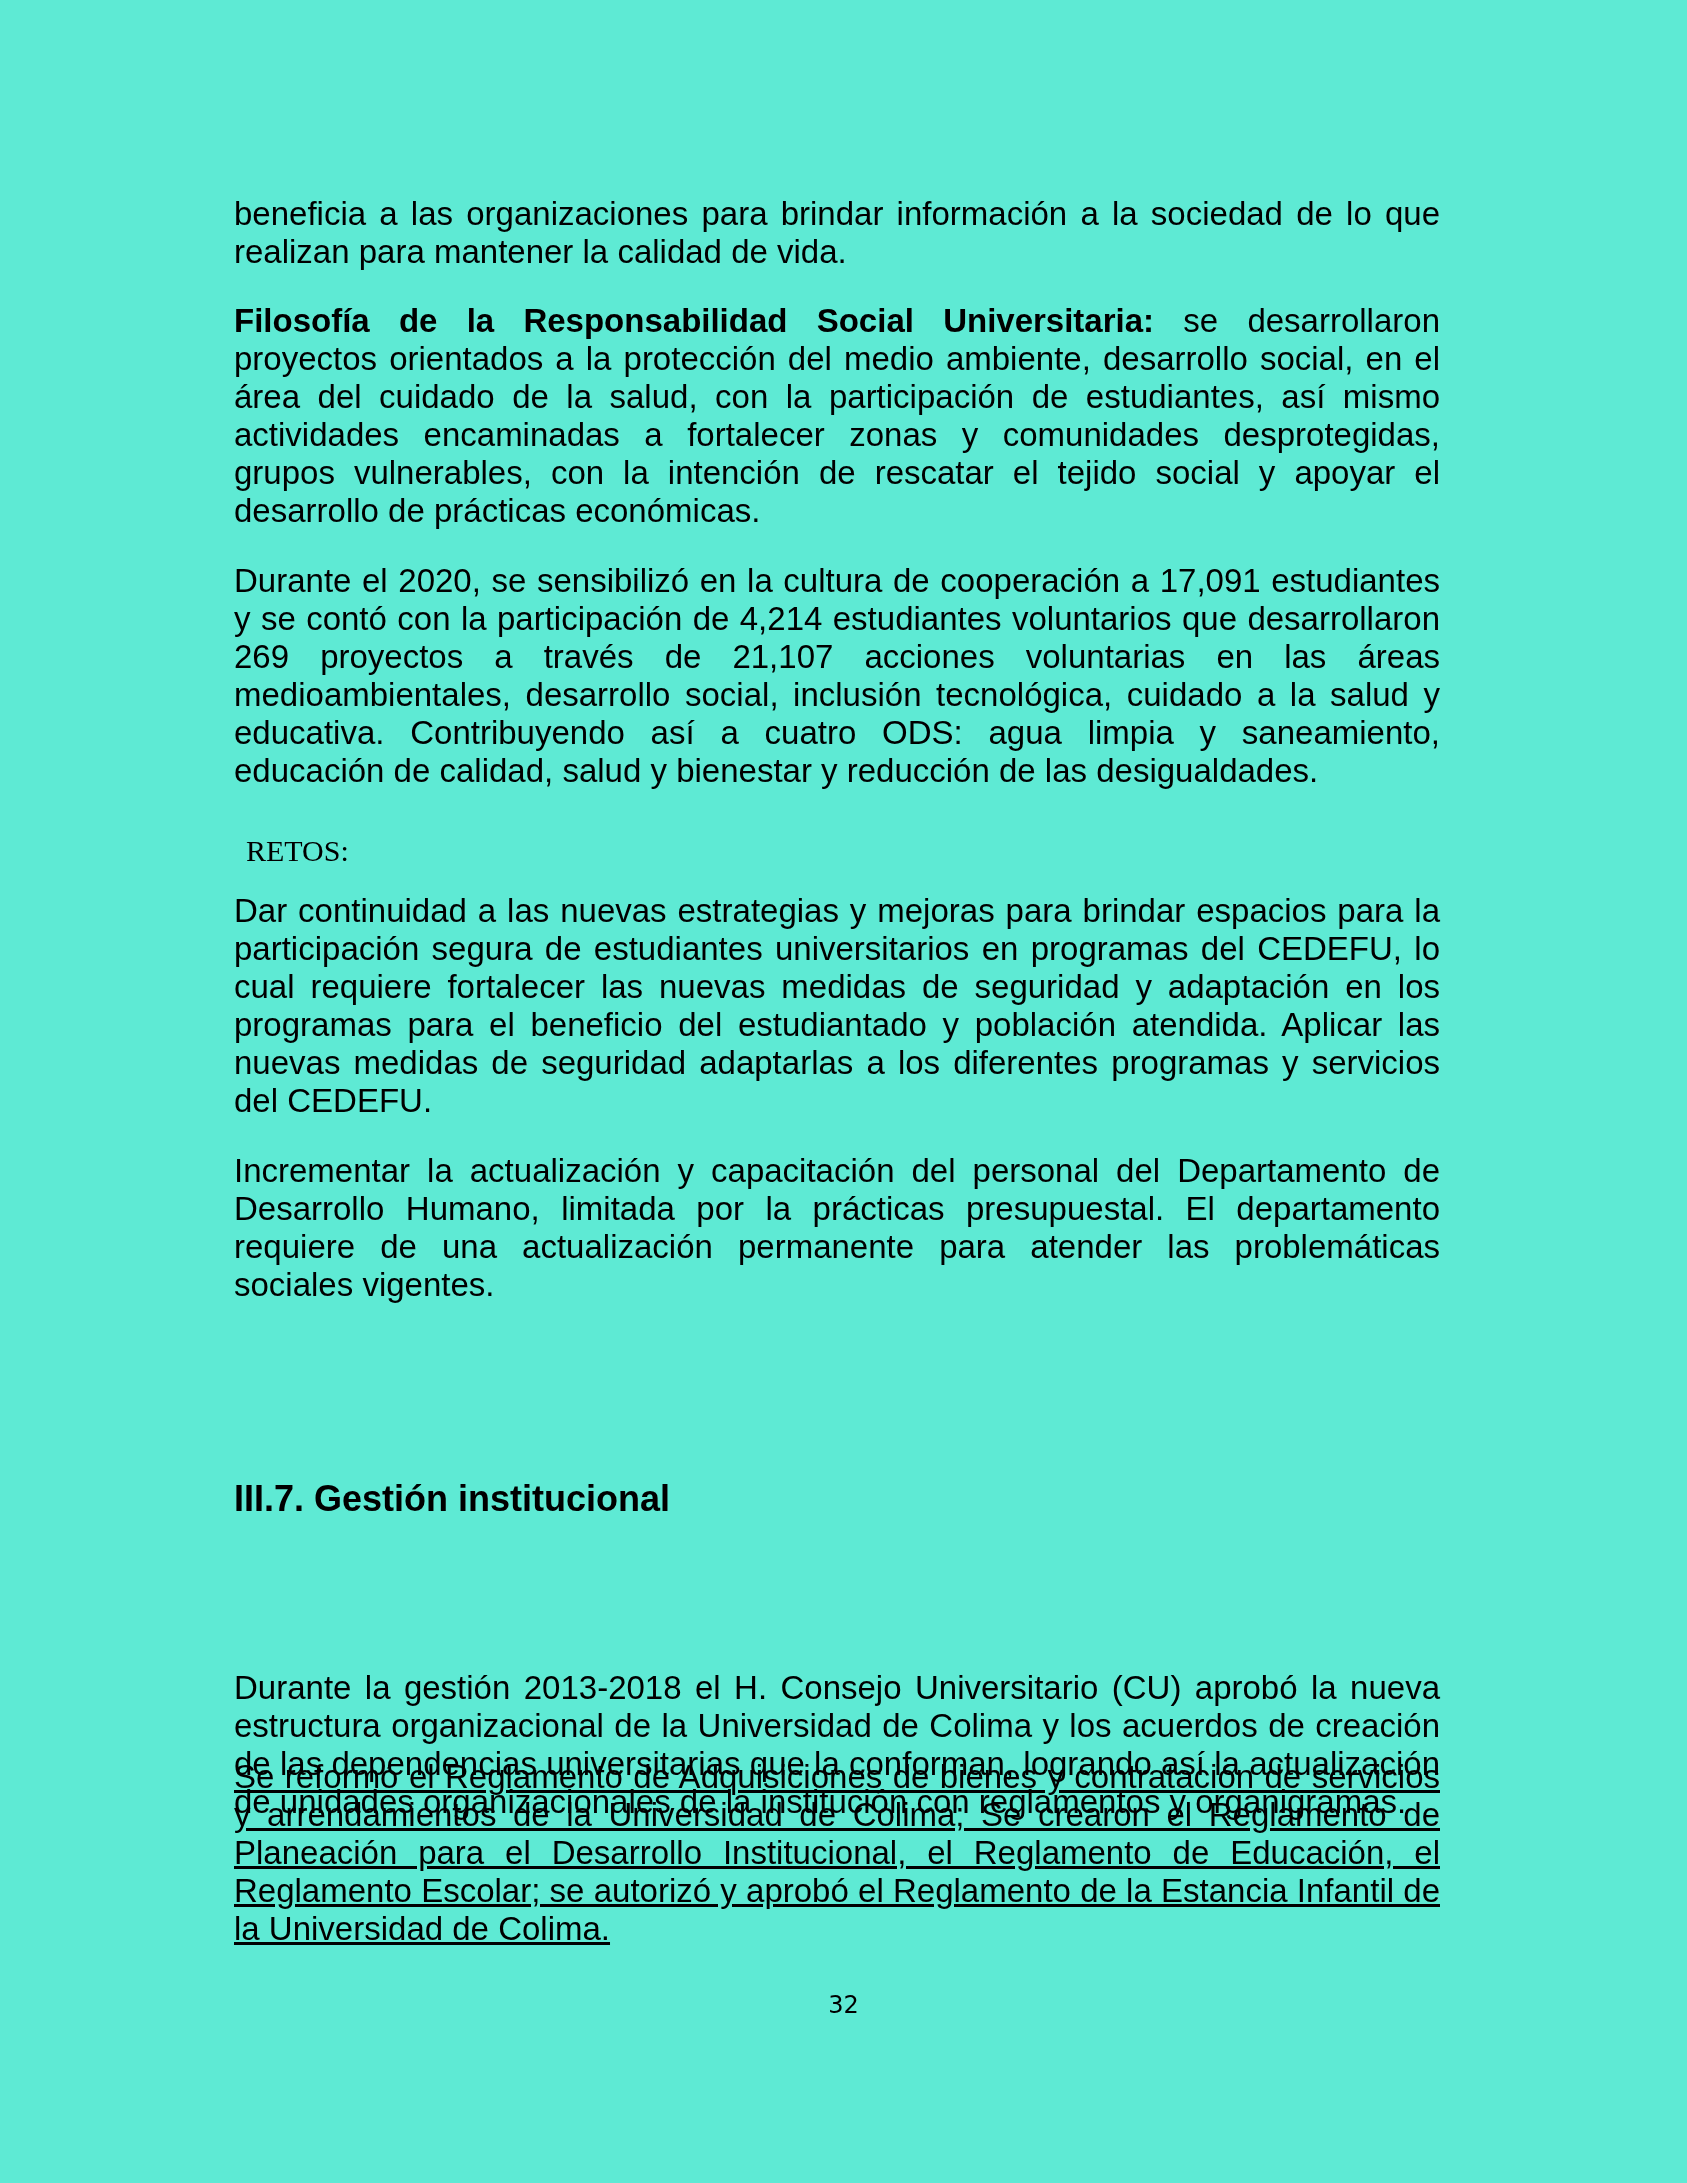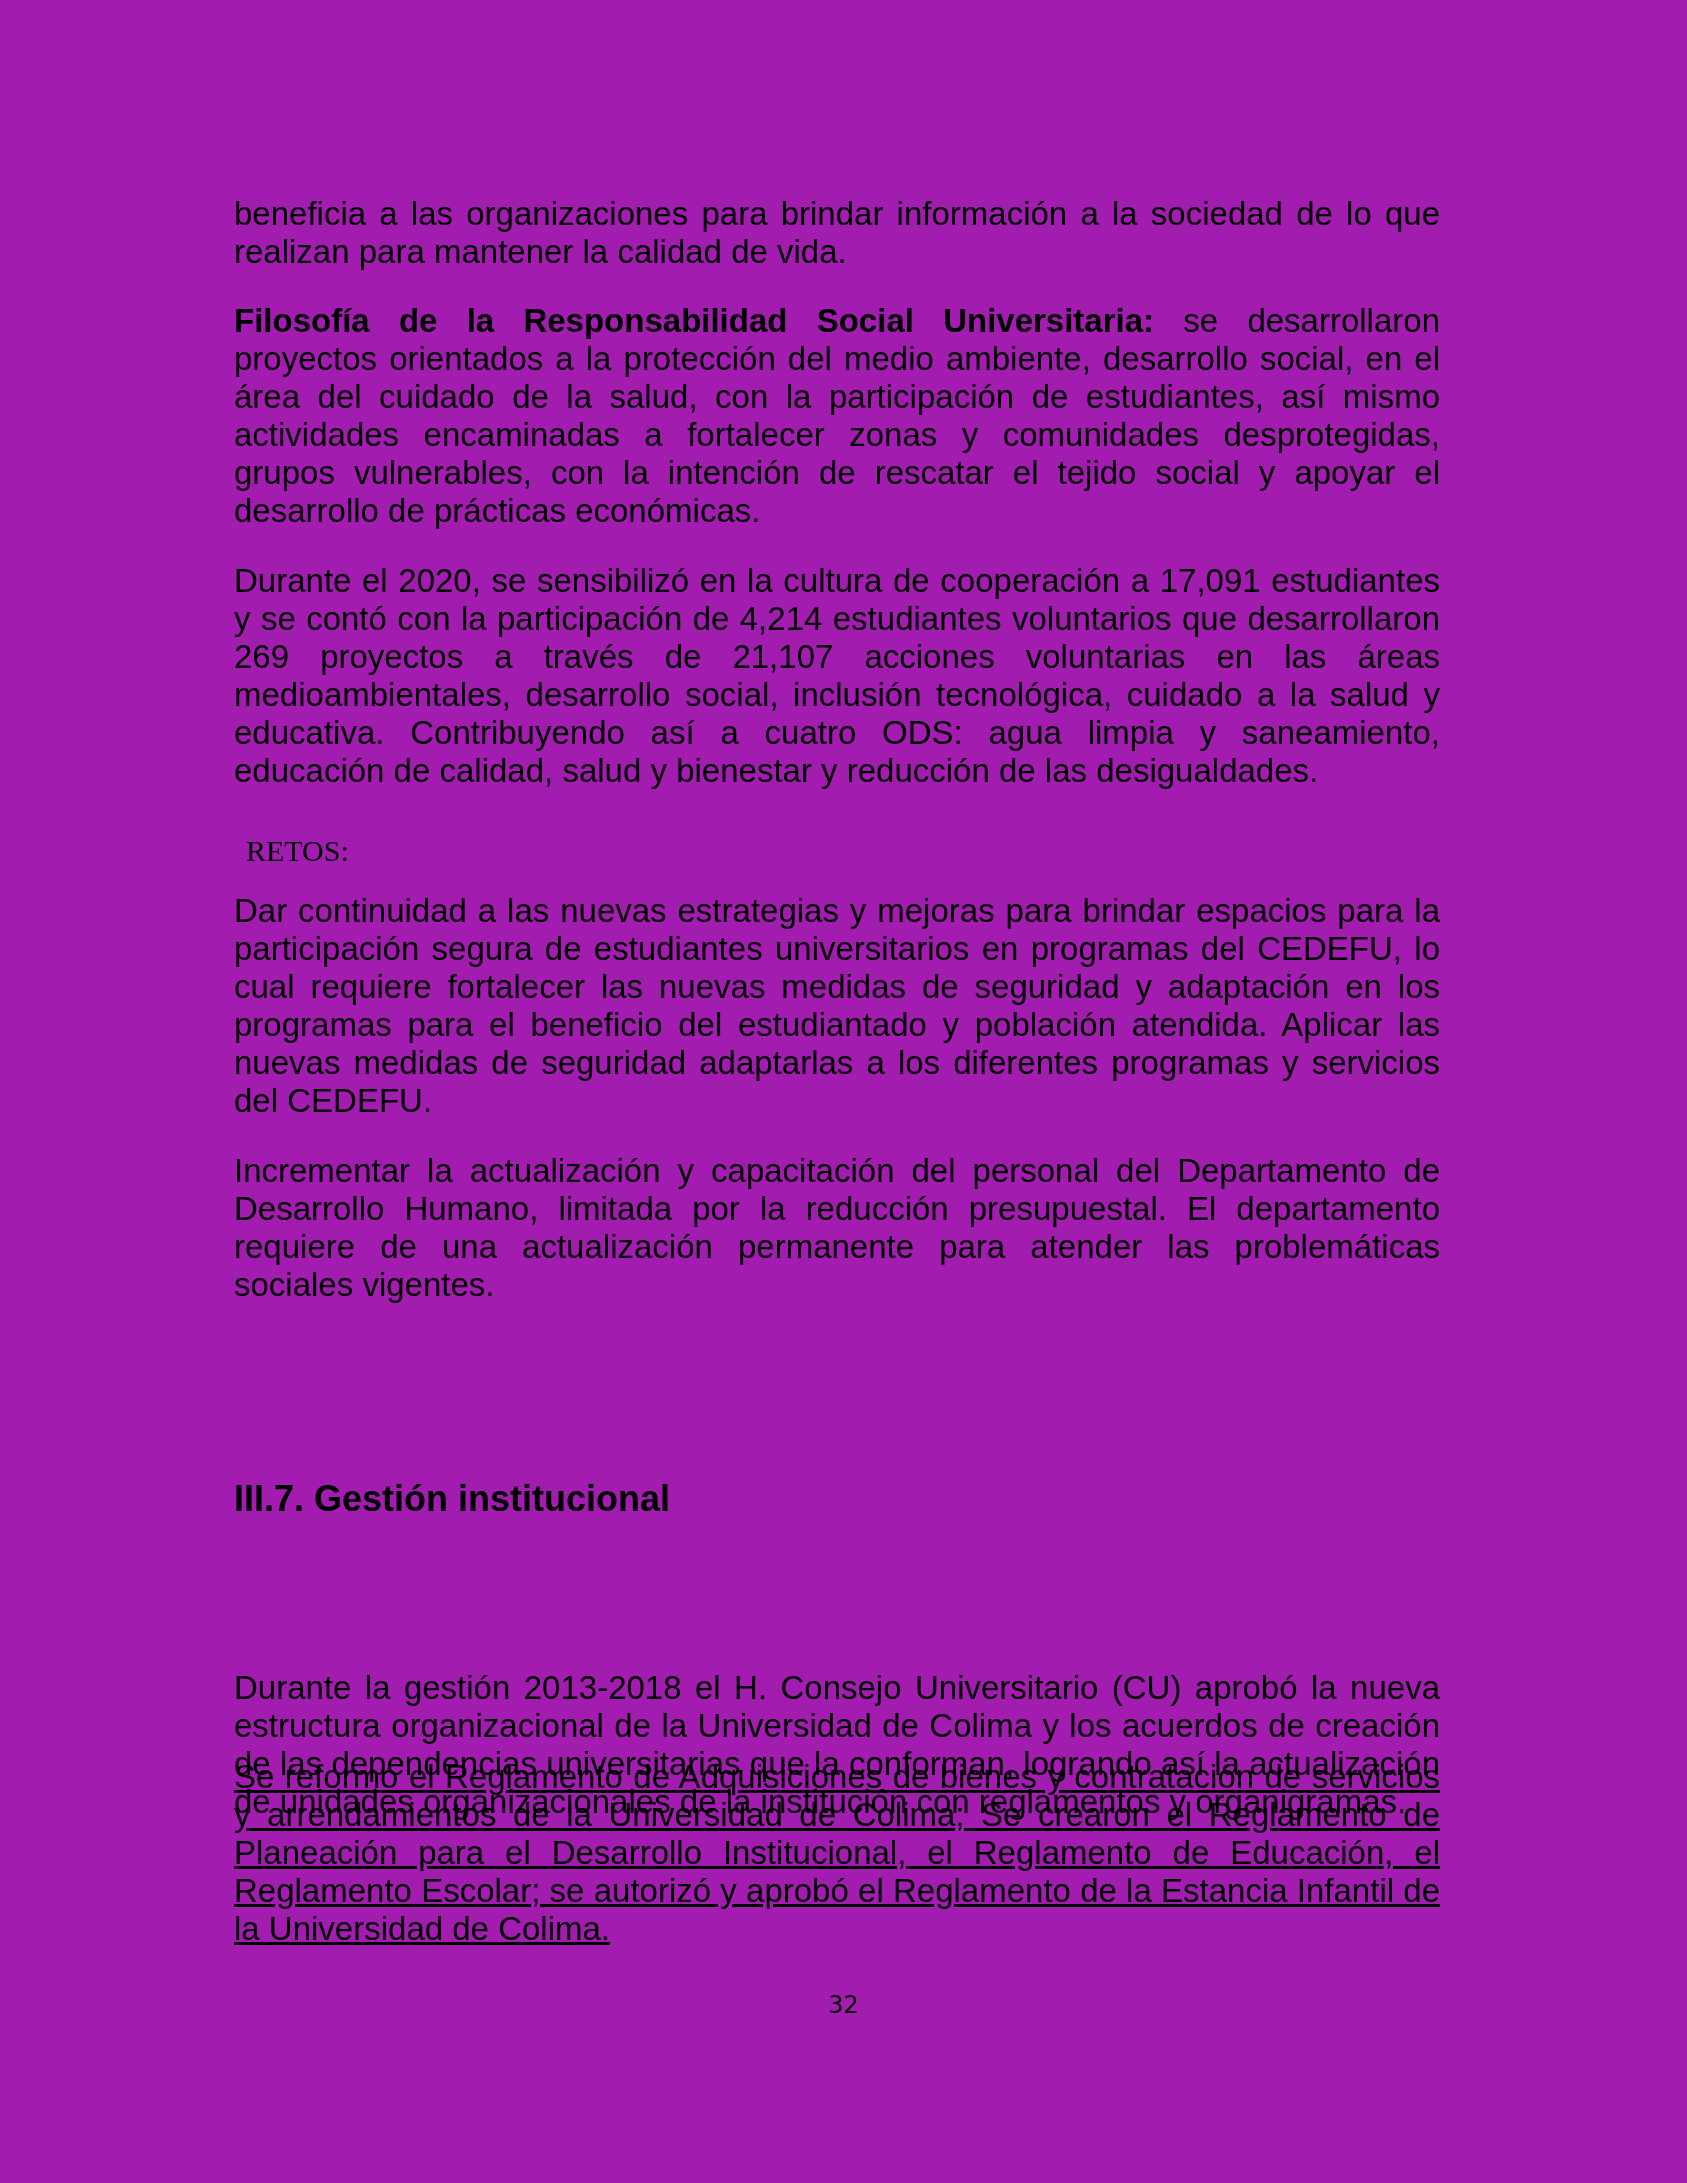--- a/index.html
+++ b/index.html
@@ -1,17 +1,17 @@
 <!DOCTYPE html>
 <html style="font-size:10.6px"><head>
 <meta charset="utf-8">
 <style>
   html, body { margin:0; padding:0; background:#ffffff; }
   body { width:1687px; height:2183px; position:relative; overflow:hidden; color:#000; }
-  .page { position:absolute; left:0; top:0; width:1687px; height:2183px; background:#a21caf; }
+  .page { position:absolute; left:0; top:0; width:1687px; height:2183px; background:#5eead4; }
   .para {
     position:absolute; left:234px; width:1206px; margin:0;
     font-family:"Liberation Sans", sans-serif; font-size:33px; line-height:38px;
     text-align:justify; color:#000;
   }
   .para b { font-weight:bold;margin-top:39px; }
   .retos {
     position:absolute; left:234px; top:820px; margin:12px;
     font-family:"Liberation Serif", serif; font-size:30px; line-height:38px; color:#000;
   }
@@ -32,21 +32,21 @@
   <p class="para" style="top:195px;">beneficia a las organizaciones para brindar información a la sociedad de lo que realizan para mantener la calidad de vida.</p>
 
   <p class="para" style="top:302px;"><b>Filosofía de la Responsabilidad Social Universitaria:</b><span> se desarrollaron proyectos orientados a la protección del medio ambiente, desarrollo social, en el área del cuidado de la salud, con la participación de estudiantes, así mismo actividades encaminadas a fortalecer zonas y comunidades desprotegidas, grupos vulnerables, con la intención de rescatar el tejido social y apoyar el desarrollo de prácticas económicas.</span></p>
 
   <p class="para" style="top:562px;">Durante el 2020, se sensibilizó en la cultura de cooperación a 17,091 estudiantes y se contó con la participación de 4,214 estudiantes voluntarios que desarrollaron 269 proyectos a través de 21,107 acciones voluntarias en las áreas medioambientales, desarrollo social, inclusión tecnológica, cuidado a la salud y educativa. Contribuyendo así a cuatro ODS: agua limpia y saneamiento, educación de calidad, salud y bienestar y reducción de las desigualdades.</p>
 
   <p class="retos">RETOS:</p>
 
   <p class="para" style="top:892px;">Dar continuidad a las nuevas estrategias y mejoras para brindar espacios para la participación segura de estudiantes universitarios en programas del CEDEFU, lo cual requiere fortalecer las nuevas medidas de seguridad y adaptación en los programas para el beneficio del estudiantado y población atendida. Aplicar las nuevas medidas de seguridad adaptarlas a los diferentes programas y servicios del CEDEFU.</p>
 
-  <p class="para" style="top:1152px;">Incrementar la actualización y capacitación del personal del Departamento de Desarrollo Humano, limitada por la reducción presupuestal. El departamento requiere de una actualización permanente para atender las problemáticas sociales vigentes.</p>
+  <p class="para" style="top:1152px;">Incrementar la actualización y capacitación del personal del Departamento de Desarrollo Humano, limitada por la prácticas presupuestal. El departamento requiere de una actualización permanente para atender las problemáticas sociales vigentes.</p>
 
 
   <h2 class="heading">III.7. Gestión institucional</h2>
 
   <p class="para" style="top:1669px;">Durante la gestión 2013-2018 el H. Consejo Universitario (CU) aprobó la nueva estructura organizacional de la Universidad de Colima y los acuerdos de creación de las dependencias universitarias que la conforman, logrando así la actualización de unidades organizacionales de la institución con reglamentos y organigramas.</p>
 
   <p class="para" style="top:1758px;text-decoration:underline;">Se reformó el Reglamento de Adquisiciones de bienes y contratación de servicios y arrendamientos de la Universidad de Colima; Se crearon el Reglamento de Planeación para el Desarrollo Institucional, el Reglamento de Educación, el Reglamento Escolar; se autorizó y aprobó el Reglamento de la Estancia Infantil de la Universidad de Colima.</p>
 
   <div class="pagenum">32</div>
 

